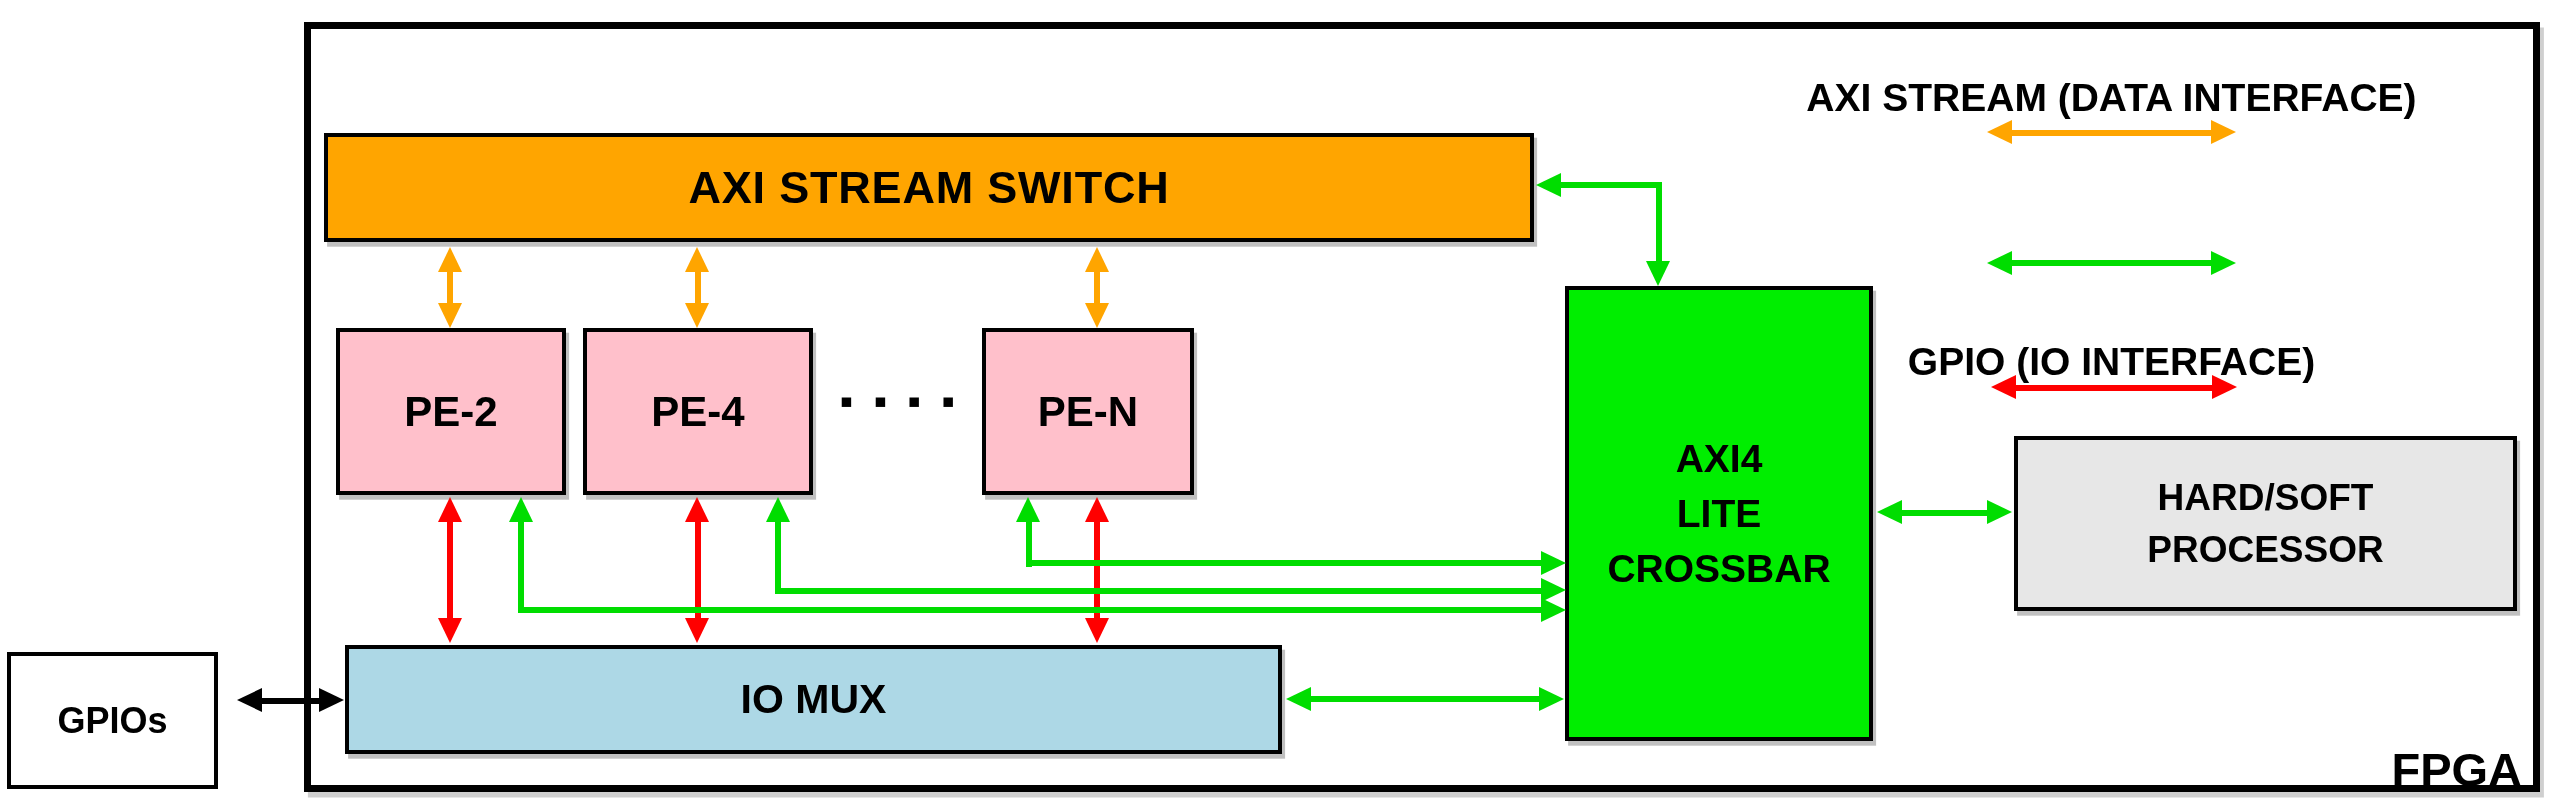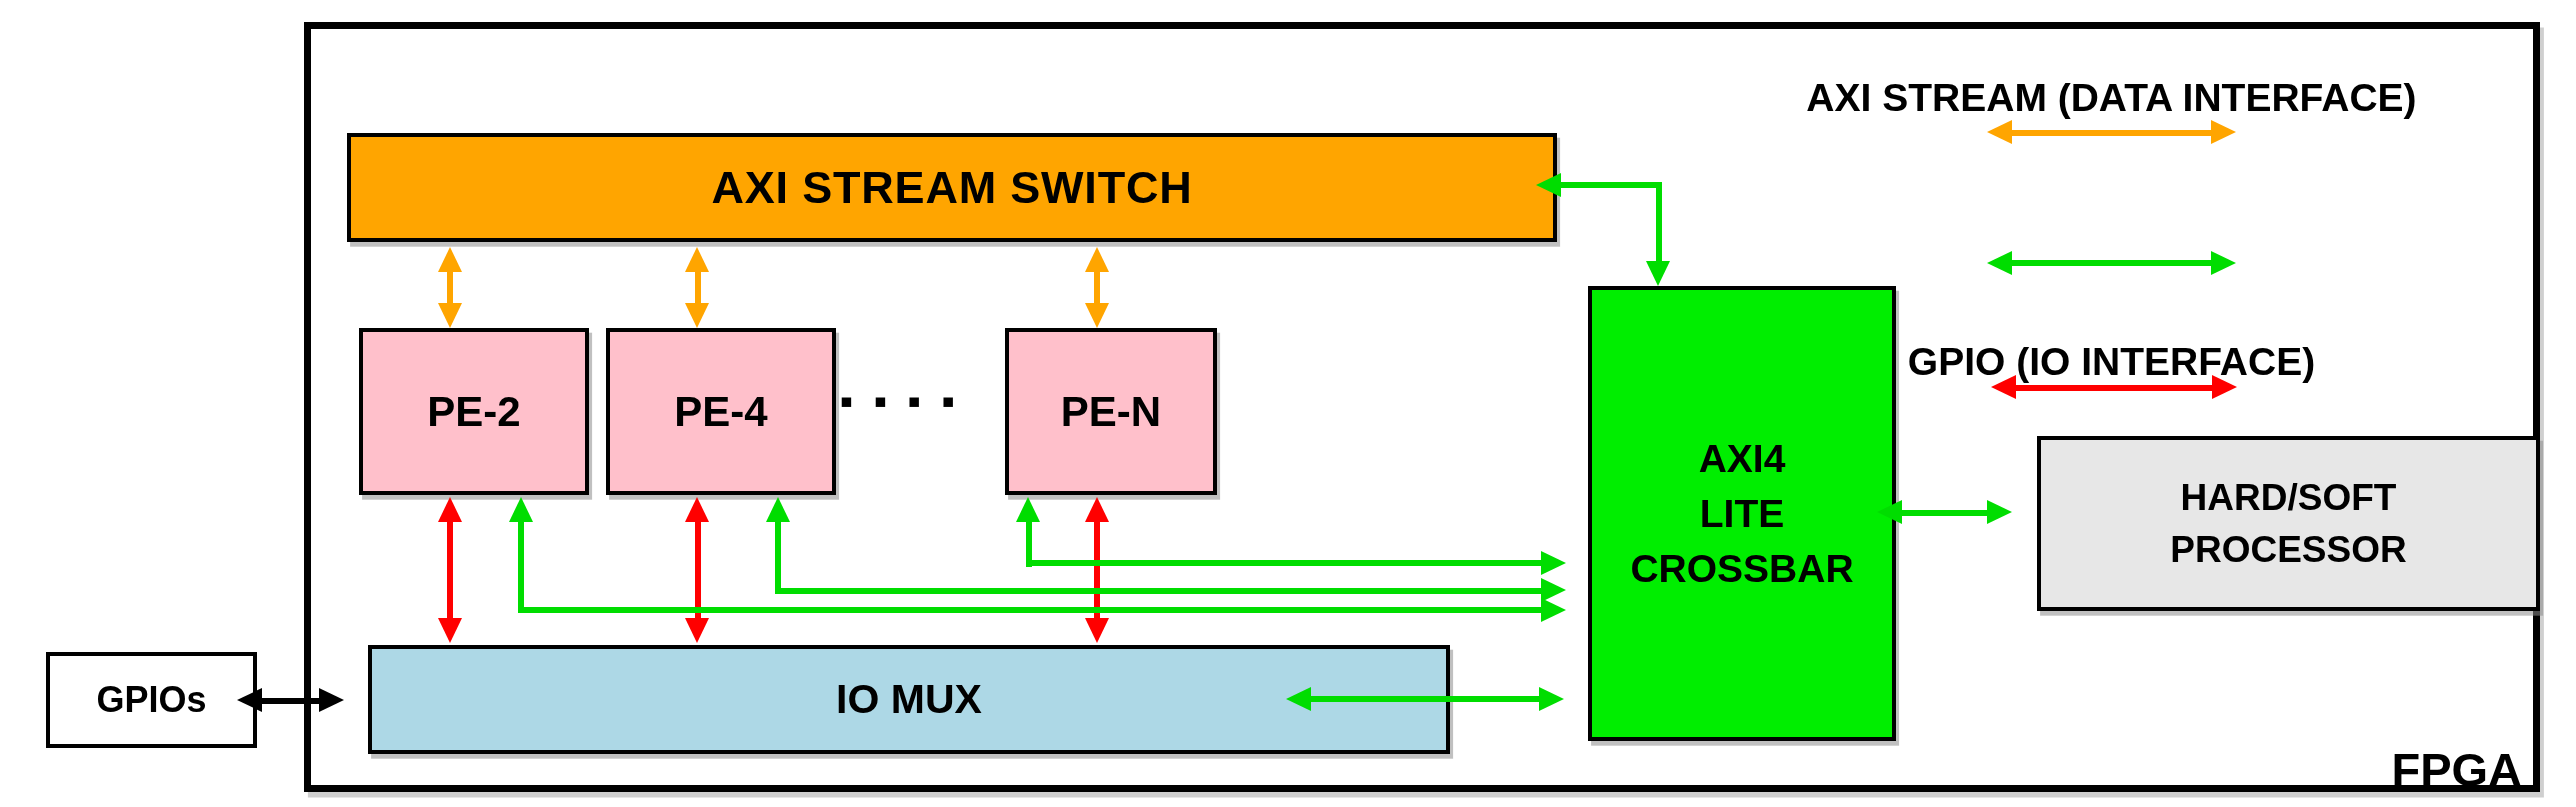--- a/index.html
+++ b/index.html
@@ -2,21 +2,21 @@
 <html style="--axi-stream-orange: #FFA500; --axi4-green: #00DD00; --gpio-red: #FF0000; --pe-pink: #FFC0CB; --crossbar-green: #00EE00; --io-mux-blue: #ADD8E6; --processor-gray: #E7E7E7; --outline-black: #000000;font-size:12.5px"><head>
 <meta charset="utf-8">
 <style>
   html,body{margin:0;padding:0;background:#ffffff;}
   #stage{position:relative;width:2576px;height:808px;background:#ffffff;overflow:hidden;
          font-family:"Liberation Sans",sans-serif;font-weight:bold;color:#000;}
 
   
   .block{position:absolute;box-sizing:border-box;border:4.7px solid #000;
          display:flex;flex-direction:column;align-items:center;justify-content:center;
-         text-align:center;box-shadow:3.1px 4.7px 0 rgba(140,140,140,0.55);margin-left:23px;}
+         text-align:center;box-shadow:3.1px 4.7px 0 rgba(140,140,140,0.55);}
   .fpga-box{position:absolute;box-sizing:border-box;border:7px solid #000;background:transparent;
             box-shadow:3.9px 5.5px 0 rgba(160,160,160,0.5);}
 
   .fill-orange{background:var(--axi-stream-orange,#FFA500);}
   .fill-pink{background:var(--pe-pink,#FFC0CB);}
   .fill-blue{background:var(--io-mux-blue,#ADD8E6);}
   .fill-lime{background:var(--crossbar-green,#00EE00);}
   .fill-gray{background:var(--processor-gray,#E7E7E7);}
   .fill-white{background:#ffffff;}
 
@@ -61,25 +61,25 @@
     <span class="lbl pe-lbl">PE-2</span>
   </div>
   <div class="block fill-pink" style="left:583px;top:328px;width:230px;height:167px;">
     <span class="lbl pe-lbl">PE-4</span>
   </div>
   <div class="dots" style="left:840px;top:389px;">▪▪▪▪</div>
   <div class="block fill-pink" style="left:982px;top:328px;width:212px;height:167px;">
     <span class="lbl pe-lbl">PE-N</span>
   </div>
 
-  <div class="block fill-blue" style="left:345px;top:645px;width:1082px;height:109px;">
+  <div class="block fill-blue" style="left:345px;top:645px;width:937px;height:109px;">
     <span class="lbl iomux-lbl">IO MUX</span>
   </div>
 
-  <div class="block fill-white" style="left:23px;top:652px;width:211px;height:96px;box-shadow:none;">
+  <div class="block fill-white" style="left:7px;top:652px;width:211px;height:137px;box-shadow:none;">
     <span class="lbl gpios-lbl">GPIOs</span>
   </div>
 
   <div class="block fill-lime" style="left:1565px;top:286px;width:308px;height:455px;">
     <span class="lbl xbar-lbl">AXI4</span>
     <span class="lbl xbar-lbl">LITE</span>
     <span class="lbl xbar-lbl">CROSSBAR</span>
   </div>
 
   <div class="block fill-gray" style="left:2014px;top:436px;width:503px;height:175px;">

